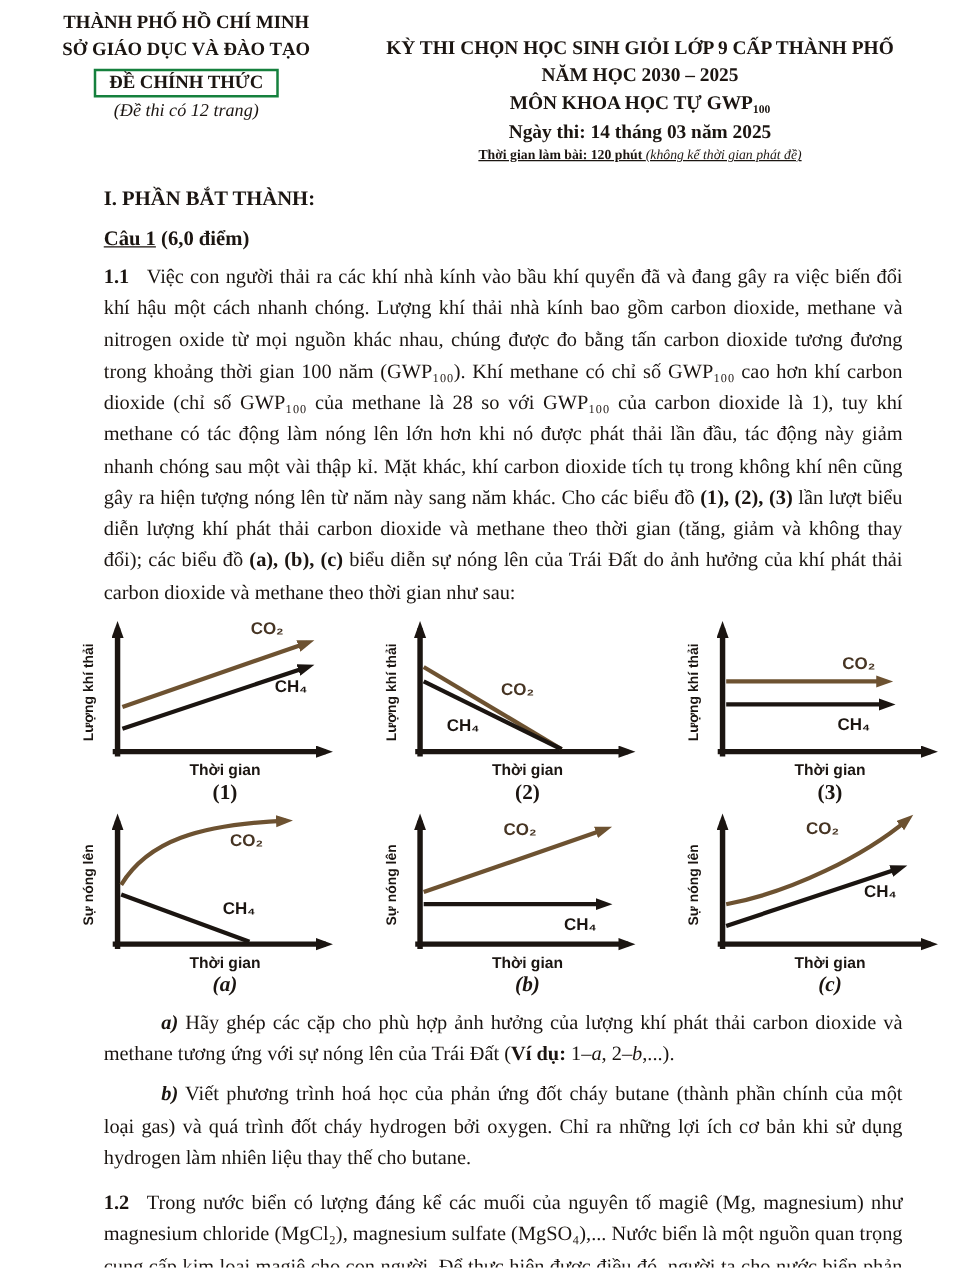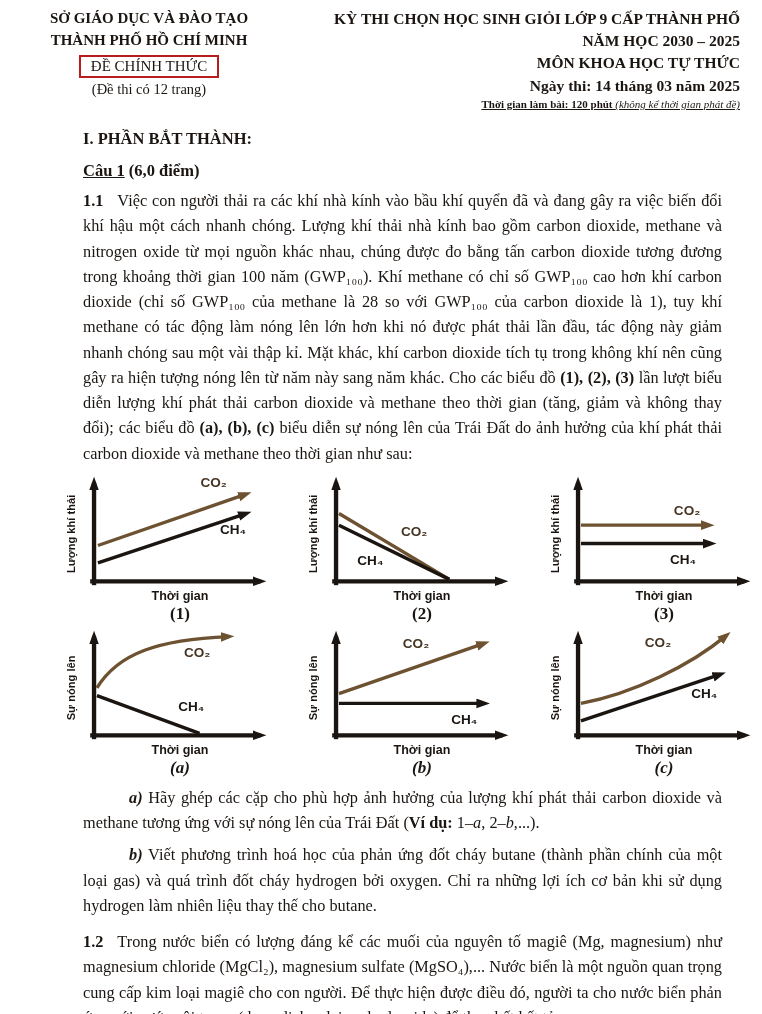--- a/index.html
+++ b/index.html
@@ -8,25 +8,25 @@
     background:#ffffff;color:#1b1511;
     font-family:"Liberation Serif",serif;
     font-size:16.3px;
     overflow:hidden;
   }
   
   .header{display:flex;padding:8px 22px 0 28px;align-items:flex-start;}
   .hdr-left{width:242px;text-align:center;flex:none;}
   .hdr-left .org{font-weight:bold;font-size:15px;line-height:1.45;}
   .stamp-box{
-    display:inline-block;border:2px solid #b91c1c;
-    font-weight:normal;font-size:15px;padding:1px 10px;margin-top:3px;
+    display:inline-block;border:2px solid #15803d;
+    font-weight:bold;font-size:15px;padding:1px 10px;margin-top:3px;
   }
-  .hdr-note{font-size:14.5px;margin-top:3px;}
-  .hdr-right{flex:1;text-align:right;padding-left:14px;}
+  .hdr-note{font-style:italic;font-size:14.5px;margin-top:3px;}
+  .hdr-right{flex:1;text-align:center;padding-left:14px;margin-top:20px;}
   .hdr-right .t1{font-weight:bold;font-size:15.5px;line-height:1.4;}
   .hdr-right .t2{font-weight:bold;font-size:15.5px;line-height:1.45;}
   .time-line{font-size:11px;line-height:1.45;text-decoration:underline;}
   .time-line .b{font-weight:bold;}
   .time-line .i{font-style:italic;}
   
   .page{padding:2px 40px 0 83px;}
   .section-title{font-weight:bold;margin:14px 0 2px 0;font-size:16.5px;}
   .cau-line{margin:12px 0 2px 0;font-size:16.5px;}
   .cau-line .cau{font-weight:bold;text-decoration:underline;text-align:center;}
@@ -44,29 +44,29 @@
   .xlabel{font-family:"Liberation Sans",sans-serif;font-weight:bold;font-size:12.5px;margin-top:-2px;padding-left:18px;}
   .caption{font-size:17px;margin-top:1px;padding-left:18px;}
   .capnum{font-weight:bold;}
   .caplet{font-weight:bold;font-style:italic;}
 </style>
 </head>
 <body>
 
 <div class="header">
   <div class="hdr-left">
+    <div class="org">THÀNH PHỐ HỒ CHÍ MINH</div>
     <div class="org">SỞ GIÁO DỤC VÀ ĐÀO TẠO</div>
-    <div class="org">THÀNH PHỐ HỒ CHÍ MINH</div>
     <div><span class="stamp-box">ĐỀ CHÍNH THỨC</span></div>
     <div class="hdr-note">(Đề thi có 12 trang)</div>
   </div>
   <div class="hdr-right">
     <div class="t1">KỲ THI CHỌN HỌC SINH GIỎI LỚP 9 CẤP THÀNH PHỐ</div>
     <div class="t2">NĂM HỌC 2030 – 2025</div>
-    <div class="t2">MÔN KHOA HỌC TỰ THỨC</div>
+    <div class="t2">MÔN KHOA HỌC TỰ GWP₁₀₀</div>
     <div class="t2">Ngày thi: 14 tháng 03 năm 2025</div>
     <div class="time-line"><span class="b">Thời gian làm bài: 120 phút </span><span class="i">(không kể thời gian phát đề)</span></div>
   </div>
 </div>
 
 <div class="page">
   <div class="section-title">I. PHẦN BẮT THÀNH:</div>
   <div class="cau-line"><span class="cau">Câu 1</span><span class="pts"> (6,0 điểm)</span></div>
 
   <p class="body"><span class="qnum" style="font-weight: bold;">1.1</span><span>Việc con người thải ra các khí nhà kính vào bầu khí quyển đã và đang gây ra việc biến đổi khí hậu một cách nhanh chóng. Lượng khí thải nhà kính bao gồm carbon dioxide, methane và nitrogen oxide từ mọi nguồn khác nhau, chúng được đo bằng tấn carbon dioxide tương đương trong khoảng thời gian 100 năm (GWP₁₀₀). Khí methane có chỉ số GWP₁₀₀ cao hơn khí carbon dioxide (chỉ số GWP₁₀₀ của methane là 28 so với GWP₁₀₀ của carbon dioxide là 1), tuy khí methane có tác động làm nóng lên lớn hơn khi nó được phát thải lần đầu, tác động này giảm nhanh chóng sau một vài thập kỉ. Mặt khác, khí carbon dioxide tích tụ trong không khí nên cũng gây ra hiện tượng nóng lên từ năm này sang năm khác. Cho các biểu đồ </span><span style="font-weight: bold;">(1), (2), (3)</span><span> lần lượt biểu diễn lượng khí phát thải carbon dioxide và methane theo thời gian (tăng, giảm và không thay đổi); các biểu đồ </span><span style="font-weight: bold;">(a), (b), (c)</span><span> biểu diễn sự nóng lên của Trái Đất do ảnh hưởng của khí phát thải carbon dioxide và methane theo thời gian như sau:</span></p>

